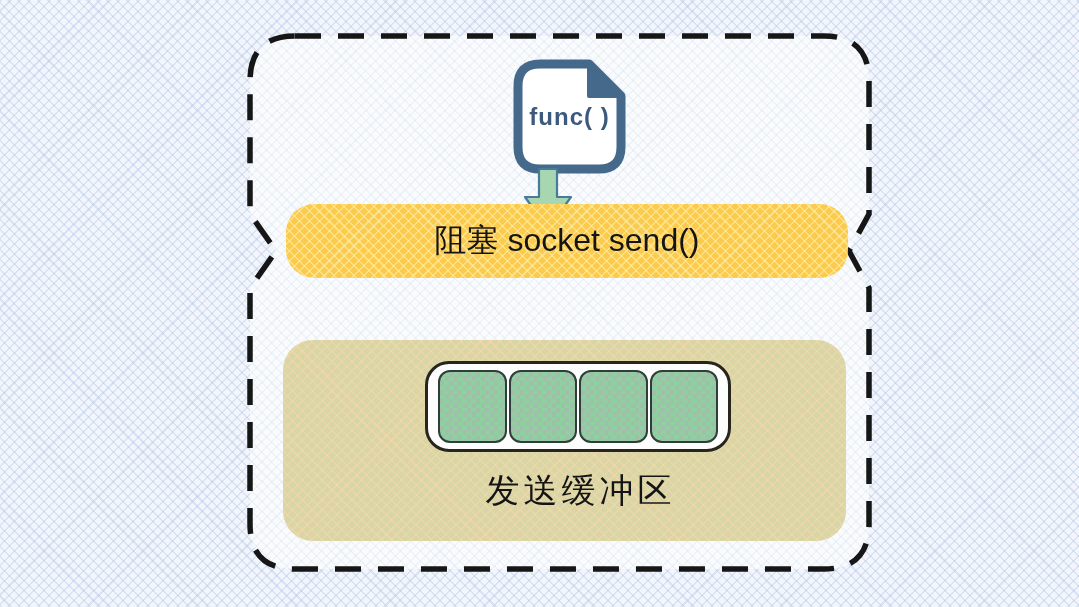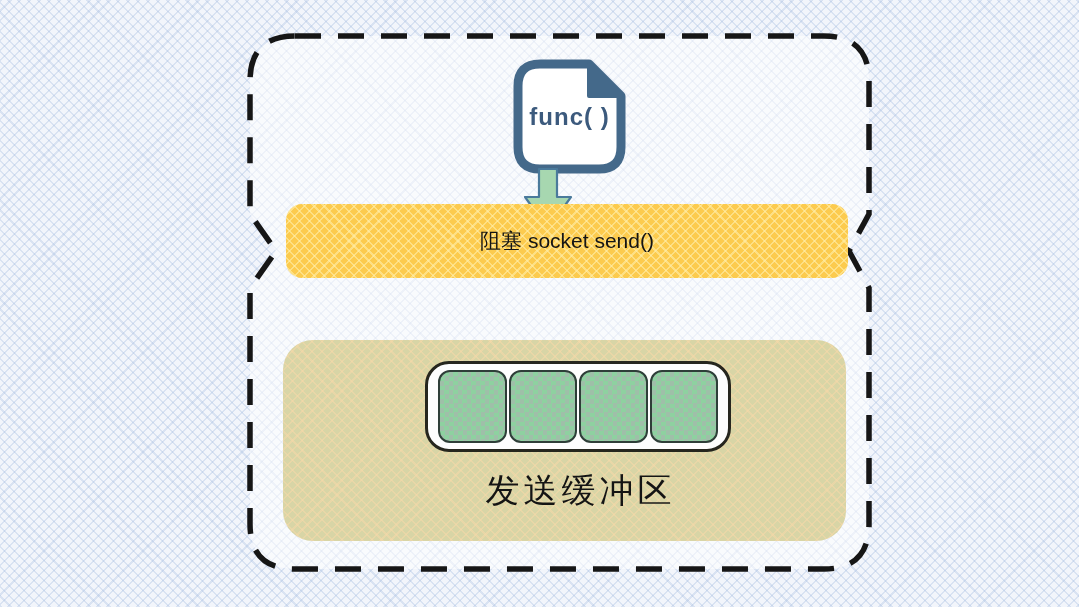--- a/index.html
+++ b/index.html
@@ -44,27 +44,27 @@
 
   .func-label {
     position: absolute; left: 518px; top: 64px; width: 103px; height: 105px;
     display: flex; align-items: center; justify-content: center;
     font-size: 24px; font-weight: bold; letter-spacing: 1px;
     color: var(--func-text-blue, #3c5a7d);
   }
 
   .blocking-bar {
     position: absolute; left: 286px; top: 204px; width: 562px; height: 74px;
-    border-radius: 16px;
+    border-radius: 28px;
     background-color: var(--bar-yellow, #fccb4e);
     background-image:
       repeating-linear-gradient(45deg,  rgba(255,238,168,0.60) 0 1.5px, transparent 1.5px 7px),
       repeating-linear-gradient(135deg, rgba(255,238,168,0.60) 0 1.5px, transparent 1.5px 7px);
     display: flex; align-items: center; justify-content: center;
-    font-size: 21px; color: var(--text-black, #141414);
+    font-size: 32px; color: var(--text-black, #141414);
   }
 
   .buffer-box {
     position: absolute; left: 283px; top: 340px; width: 563px; height: 201px;
     border-radius: 30px;
     background-color: var(--buffer-tan, #d8d5a6);
     background-image:
       repeating-linear-gradient(45deg,  rgba(246,216,168,0.55) 0 1.5px, transparent 1.5px 7px),
       repeating-linear-gradient(135deg, rgba(246,216,168,0.55) 0 1.5px, transparent 1.5px 7px);
   }

